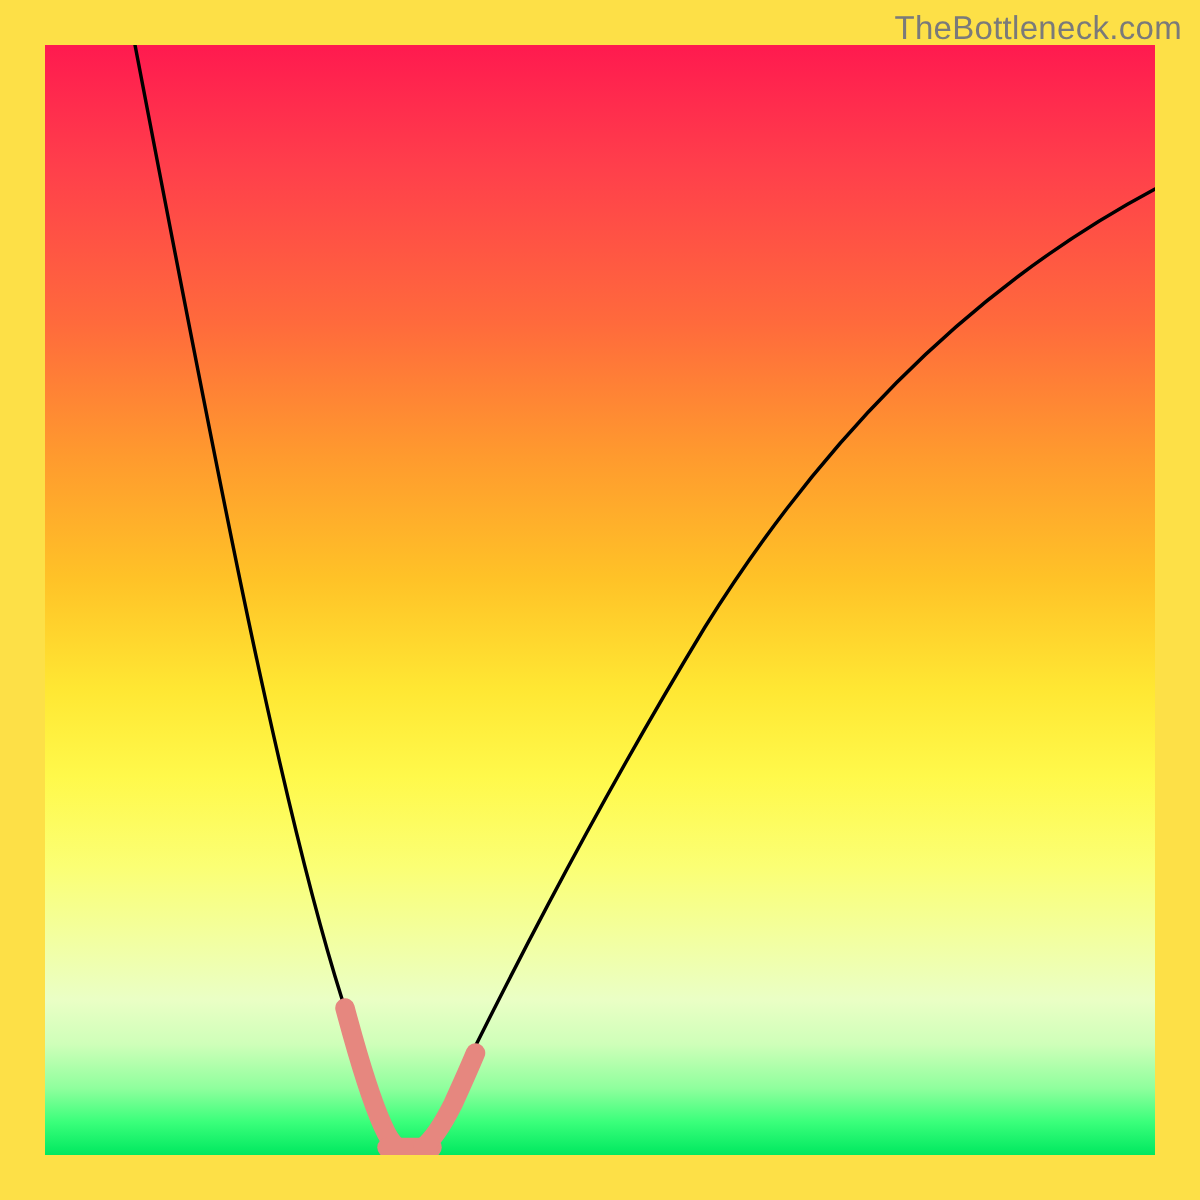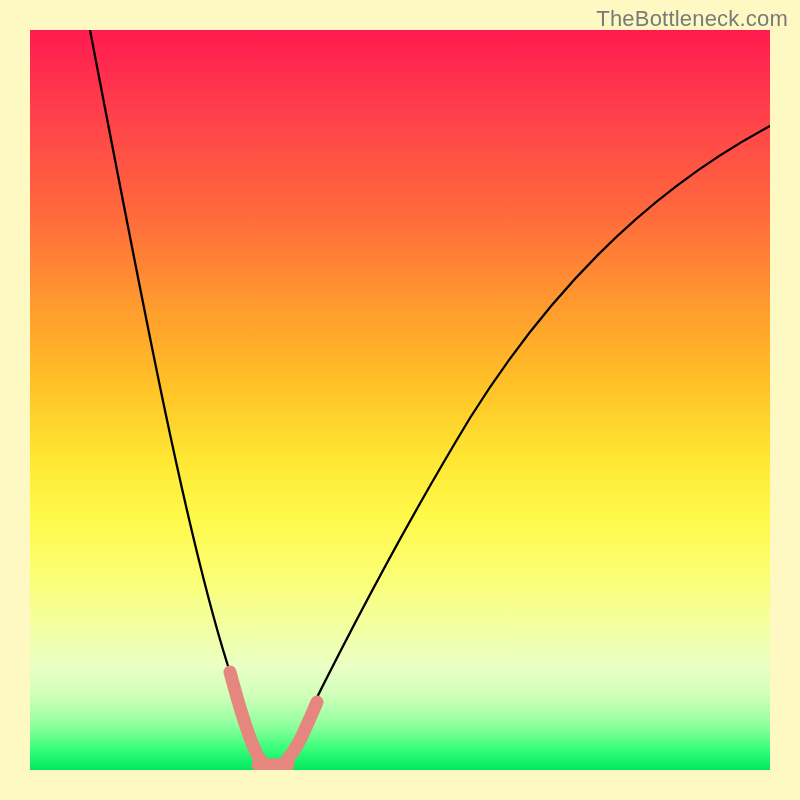--- a/index.html
+++ b/index.html
@@ -7,21 +7,21 @@
     padding: 0;
     width: 800px;
     height: 800px;
     background: #000;
     overflow: hidden;
   }
   .stage {
     position: relative;
     width: 800px;
     height: 800px;
-    background: #fef9c3;
+    background: #fde047;
   }
   .plot {
     position: absolute;
     left: 30px;
     top: 30px;
     width: 740px;
     height: 740px;
     background: linear-gradient(
       to bottom,
       #ff1a4f 0%,

